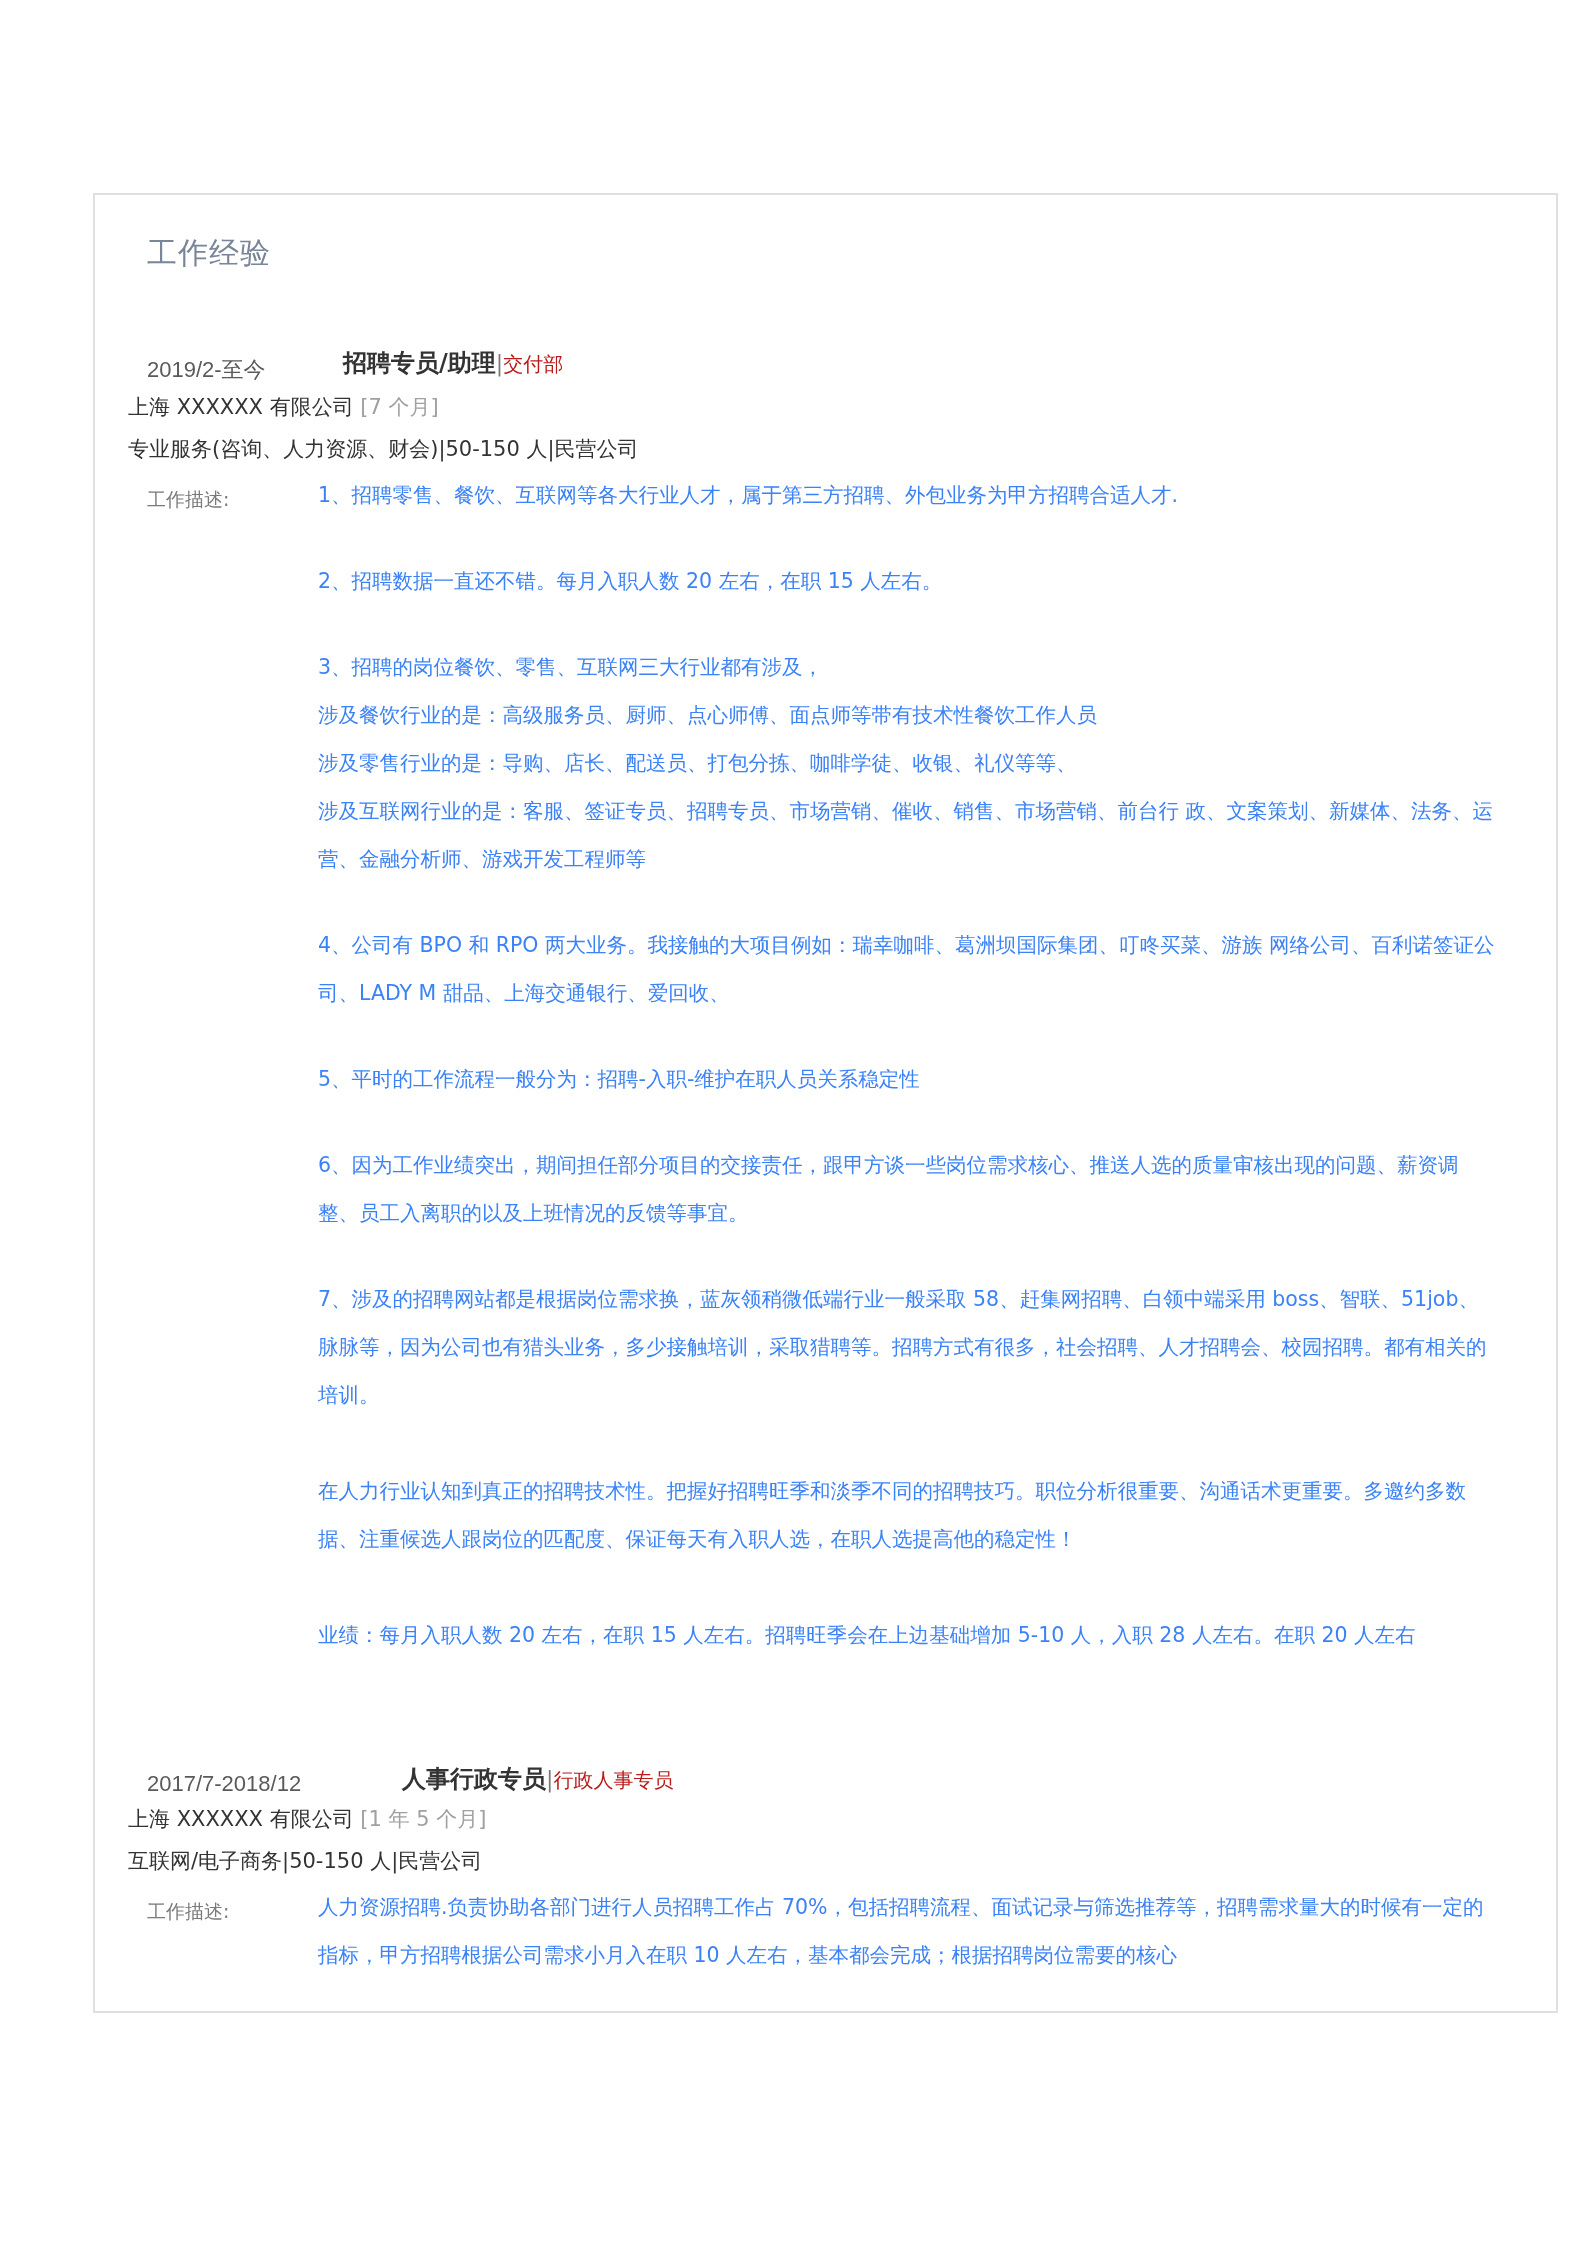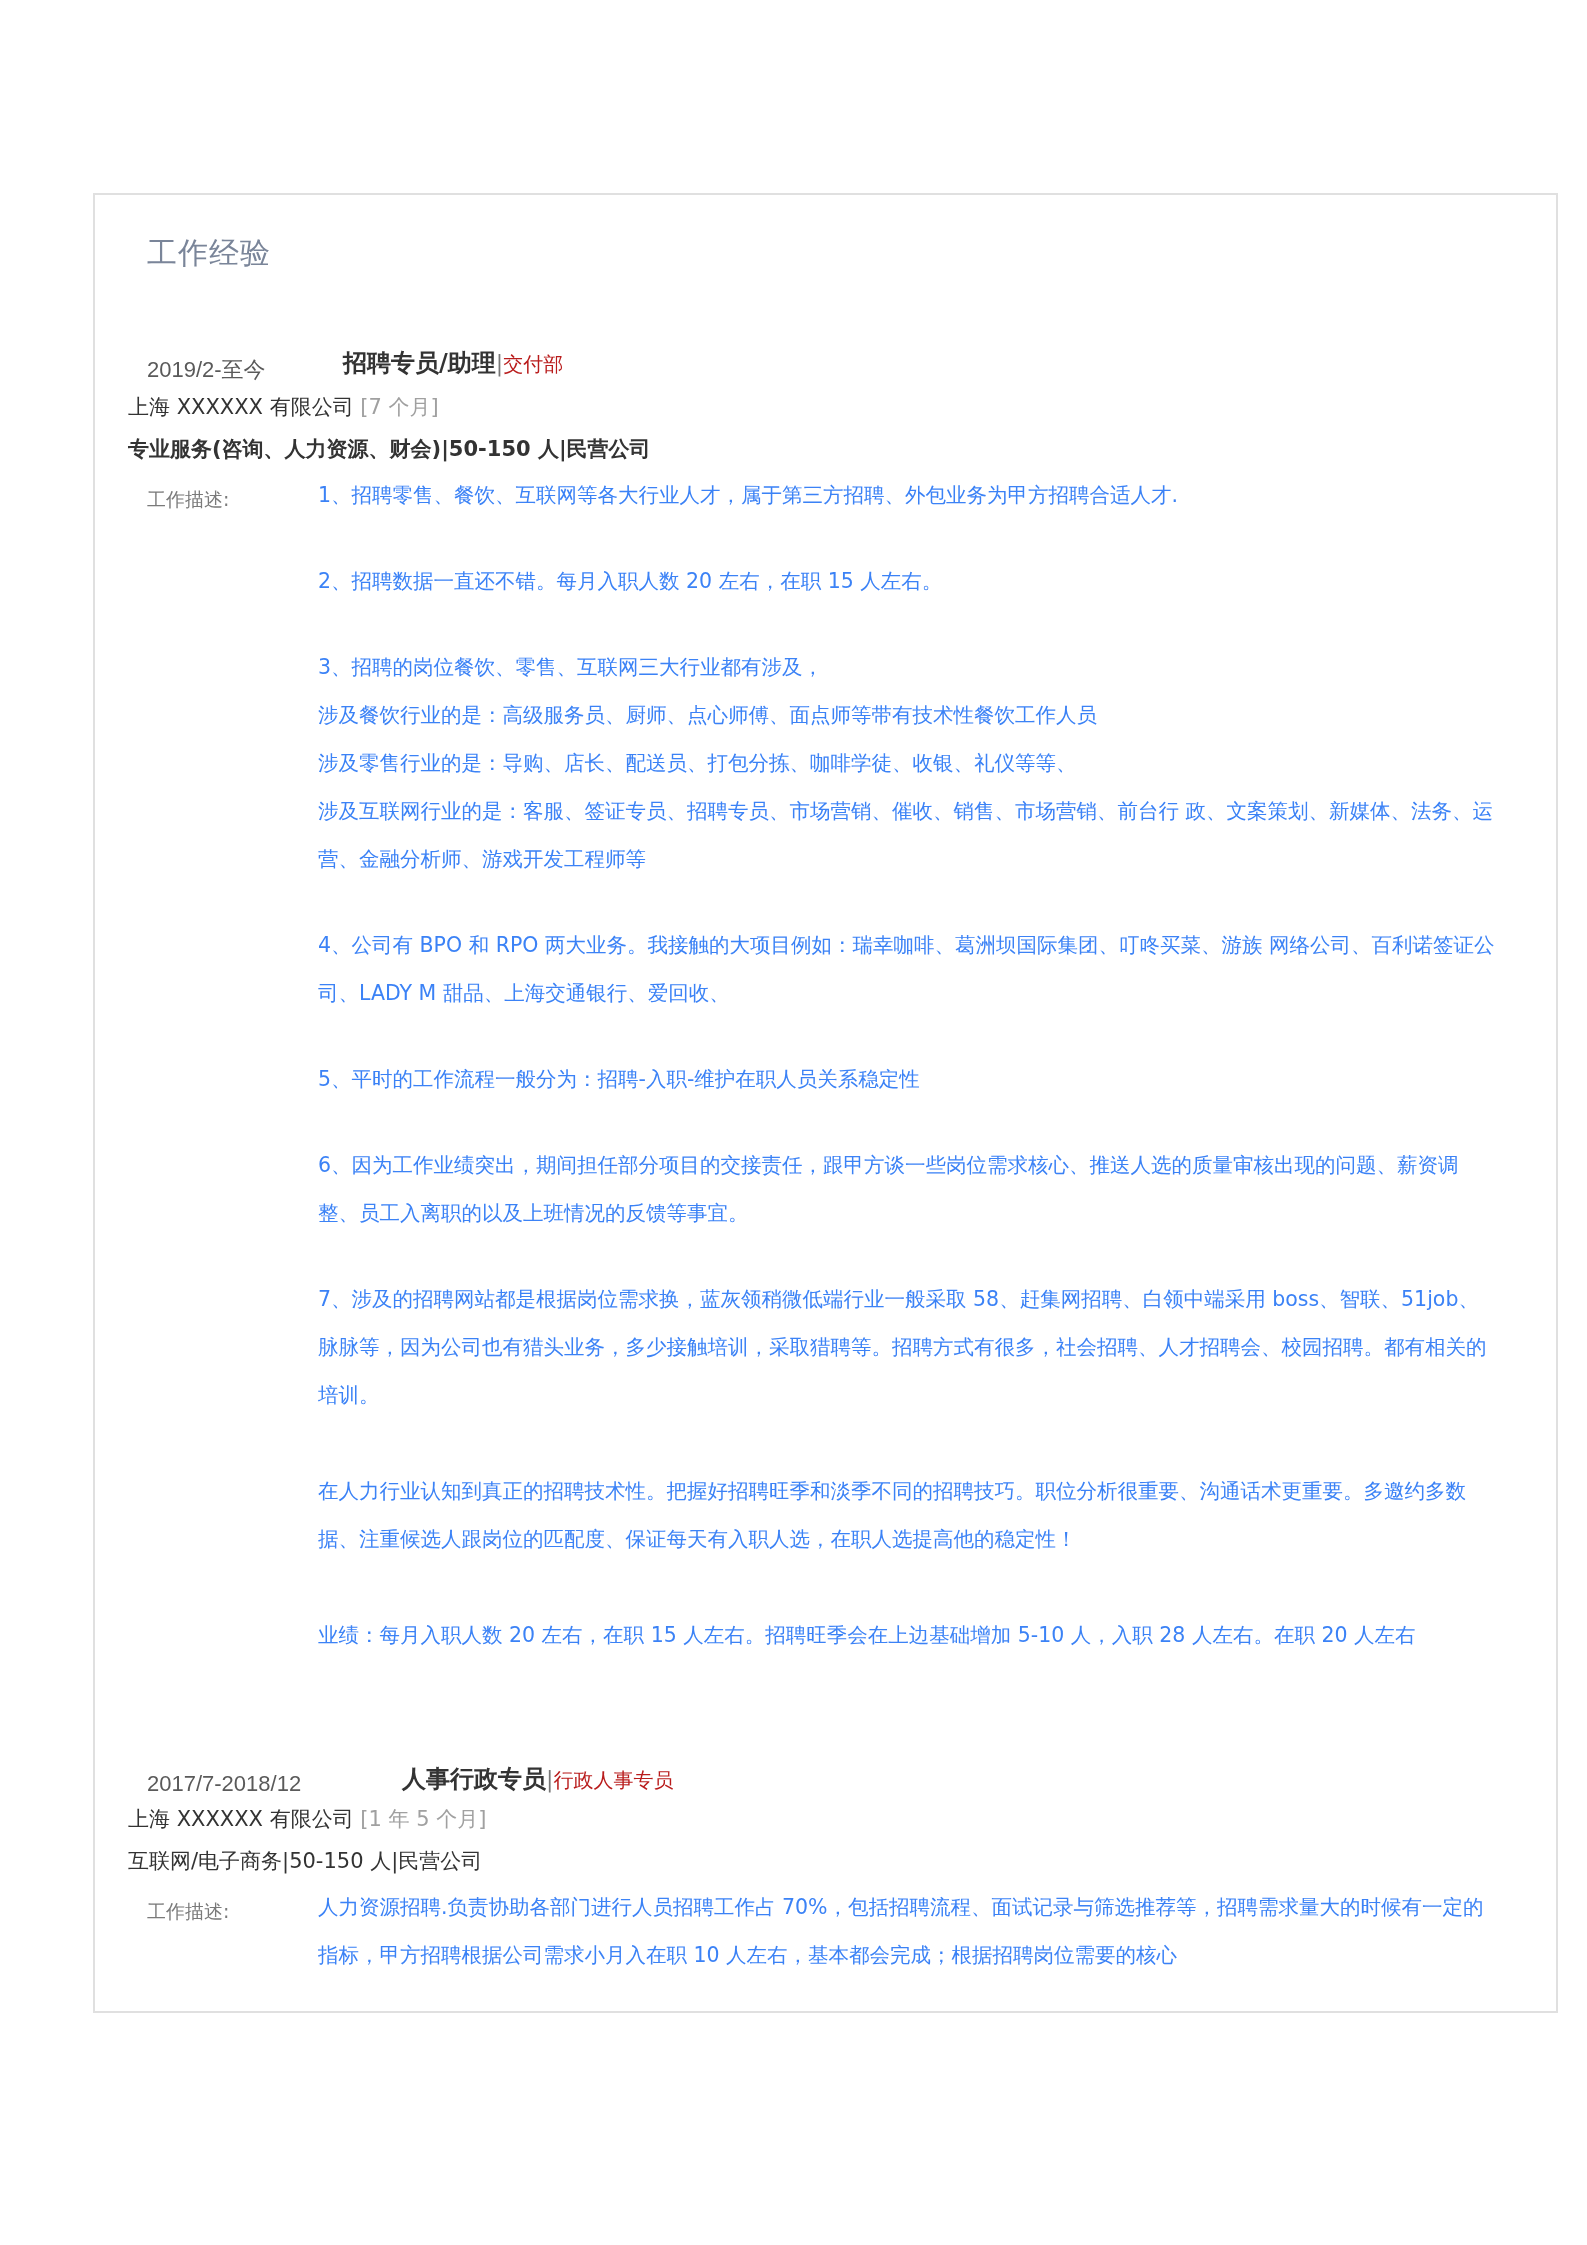--- a/index.html
+++ b/index.html
@@ -120,21 +120,21 @@
     <div class="job-head" style="top:152px;">
       <span class="job-date">2019/2-至今</span>
       <span class="job-title" style="left:196px;">
         <span>招聘专员/助理</span><span class="sep">|</span><span class="dept">交付部</span>
       </span>
     </div>
     <div class="company-line" style="top:198px;">
       <span>上海 XXXXXX 有限公司</span>
       <span class="duration">[7 个月]</span>
     </div>
-    <div class="industry-line" style="top:240px;font-weight:bold;">专业服务(咨询、人力资源、财会)|50-150 人|民营公司</div>
+    <div class="industry-line" style="top:240px;">专业服务(咨询、人力资源、财会)|50-150 人|民营公司</div>
 
     <div class="desc-label" style="top:292px;">工作描述:</div>
 
     <div class="desc-body" style="top:276px;">
       <p class="para">1、招聘零售、餐饮、互联网等各大行业人才，属于第三方招聘、外包业务为甲方招聘合适人才.</p>
       <div class="gap-1"></div>
       <p class="para">2、招聘数据一直还不错。每月入职人数 20 左右，在职 15 人左右。</p>
       <div class="gap-1"></div>
       <p class="para">3、招聘的岗位餐饮、零售、互联网三大行业都有涉及，</p>
       <p class="para">涉及餐饮行业的是：高级服务员、厨师、点心师傅、面点师等带有技术性餐饮工作人员</p>

